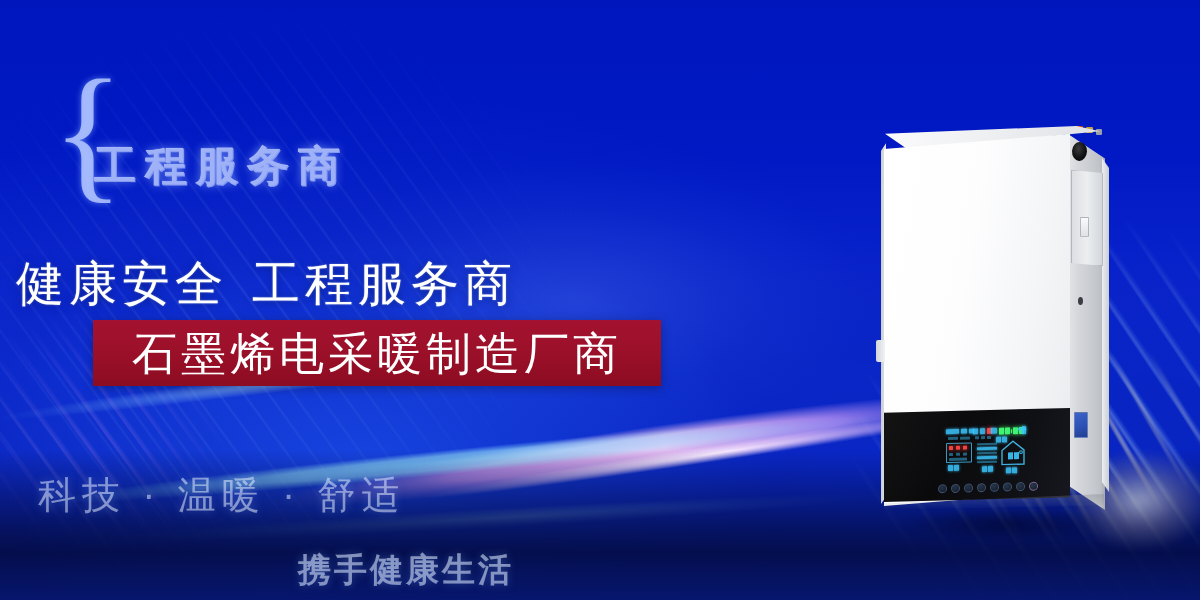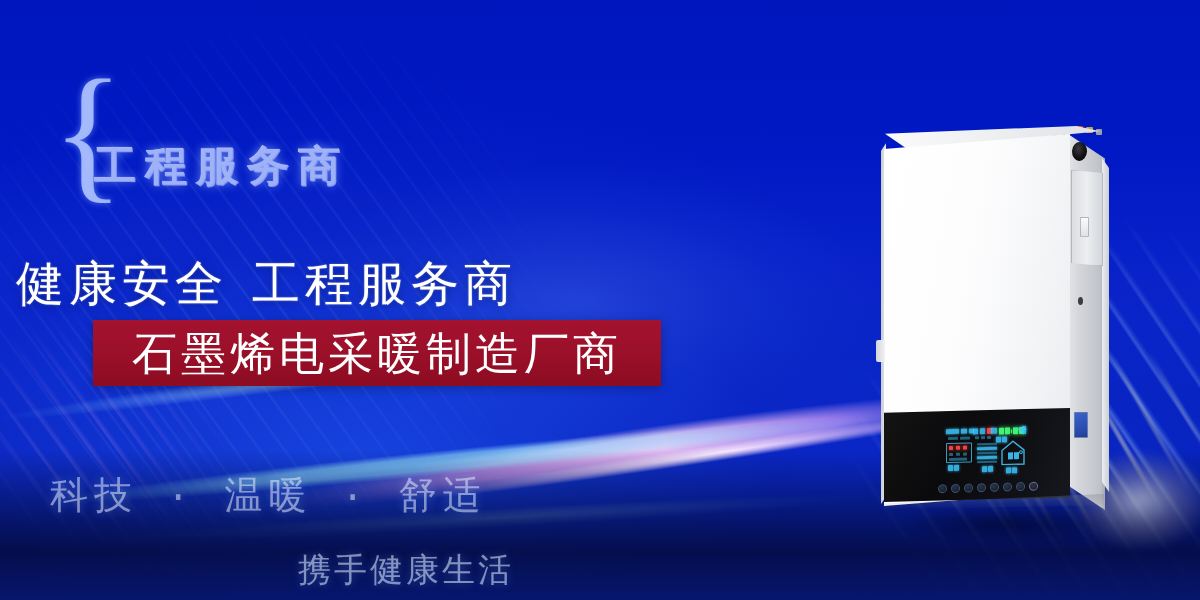--- a/index.html
+++ b/index.html
@@ -300,36 +300,37 @@
     font-weight: 400;
     letter-spacing: 4px;
     color: #ffffff;
     font-family: "Liberation Sans", "DejaVu Sans", sans-serif;
     line-height: 1;
     white-space: nowrap;
   }
 
   
   .tag-1 {
-    position: absolute; left: 50px; top: 470px;
+    position: absolute; left: 38px; top: 470px;
     font-size: 38px;
     letter-spacing: 6px;
     color: rgba(232,240,255,0.52);
-    font-family: Liberation Mono, monospace;
+    font-family: Liberation Sans, sans-serif;
     text-shadow: 0 0 10px rgba(120,170,255,0.35);
     white-space: nowrap;
   }
   .tag-2 {
     position: absolute; left: 298px; top: 548px;
     font-size: 33px;
     letter-spacing: 3px;
     color: rgba(222,234,255,0.56);
     font-family: "Liberation Sans", "DejaVu Sans", sans-serif;
     text-shadow: 0 0 9px rgba(110,160,255,0.35);
     white-space: nowrap;
+    font-weight: bold;
   }
 
   
   .product {
     position: absolute; left: 862px; top: 112px;
     width: 300px; height: 420px;
   }
   .prod-shadow {
     position: absolute; left: 10px; top: 390px; width: 270px; height: 44px;
     background: radial-gradient(ellipse 50% 50% at 50% 50%, rgba(0,0,20,0.45) 0%, rgba(0,0,20,0.16) 52%, transparent 78%);

